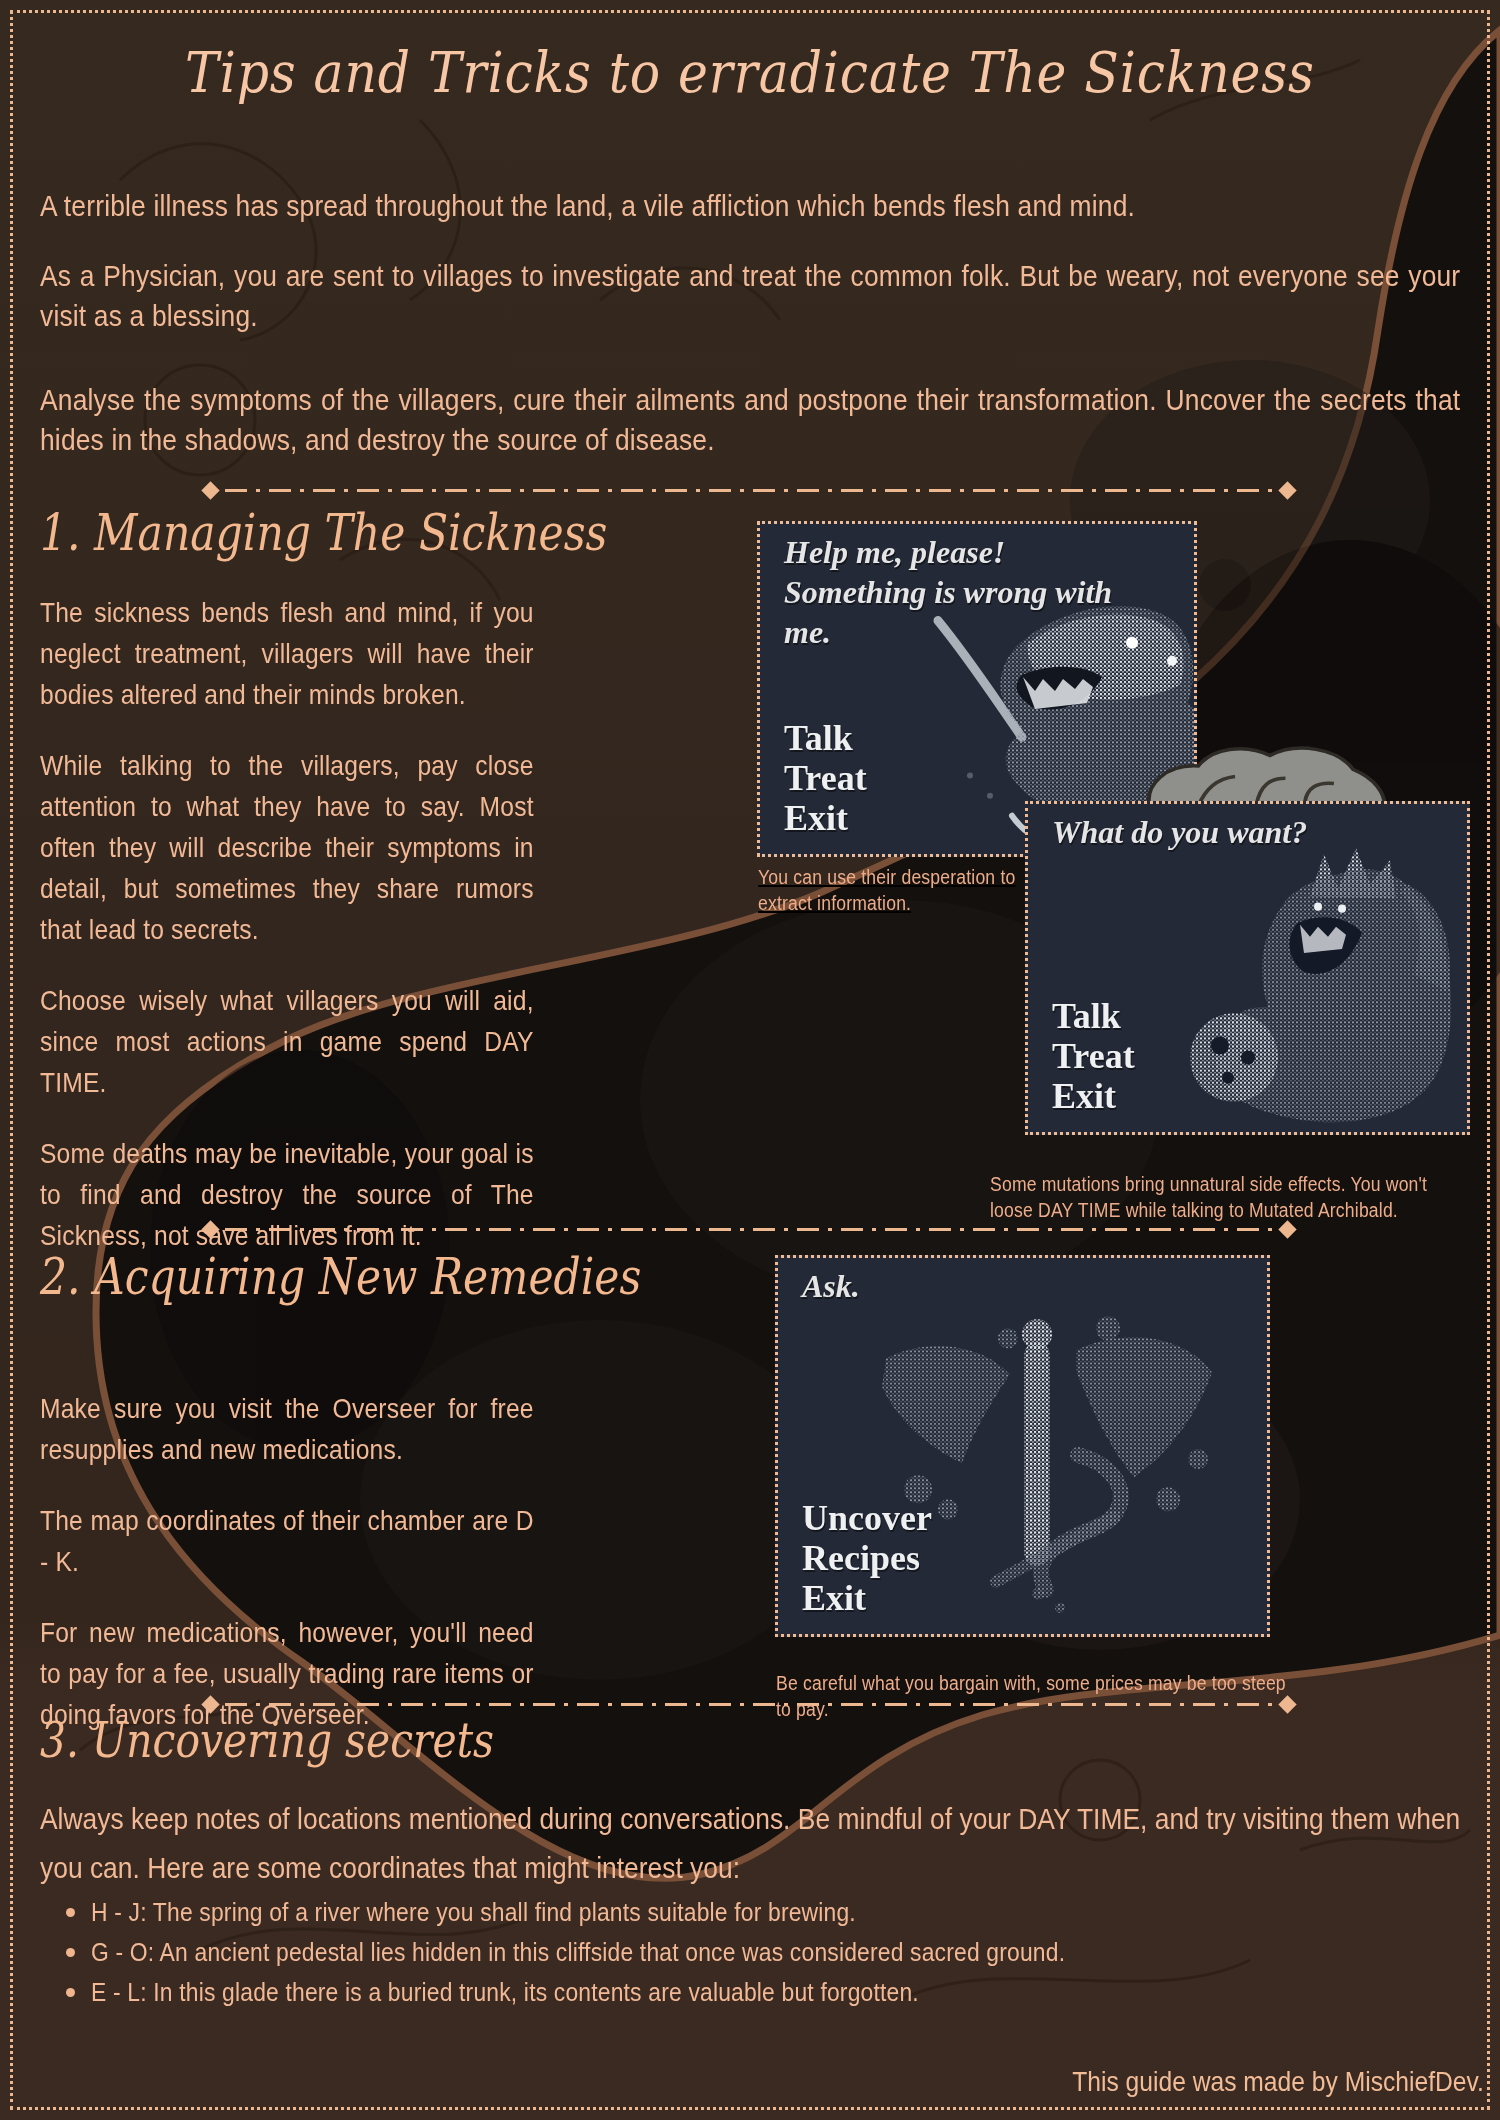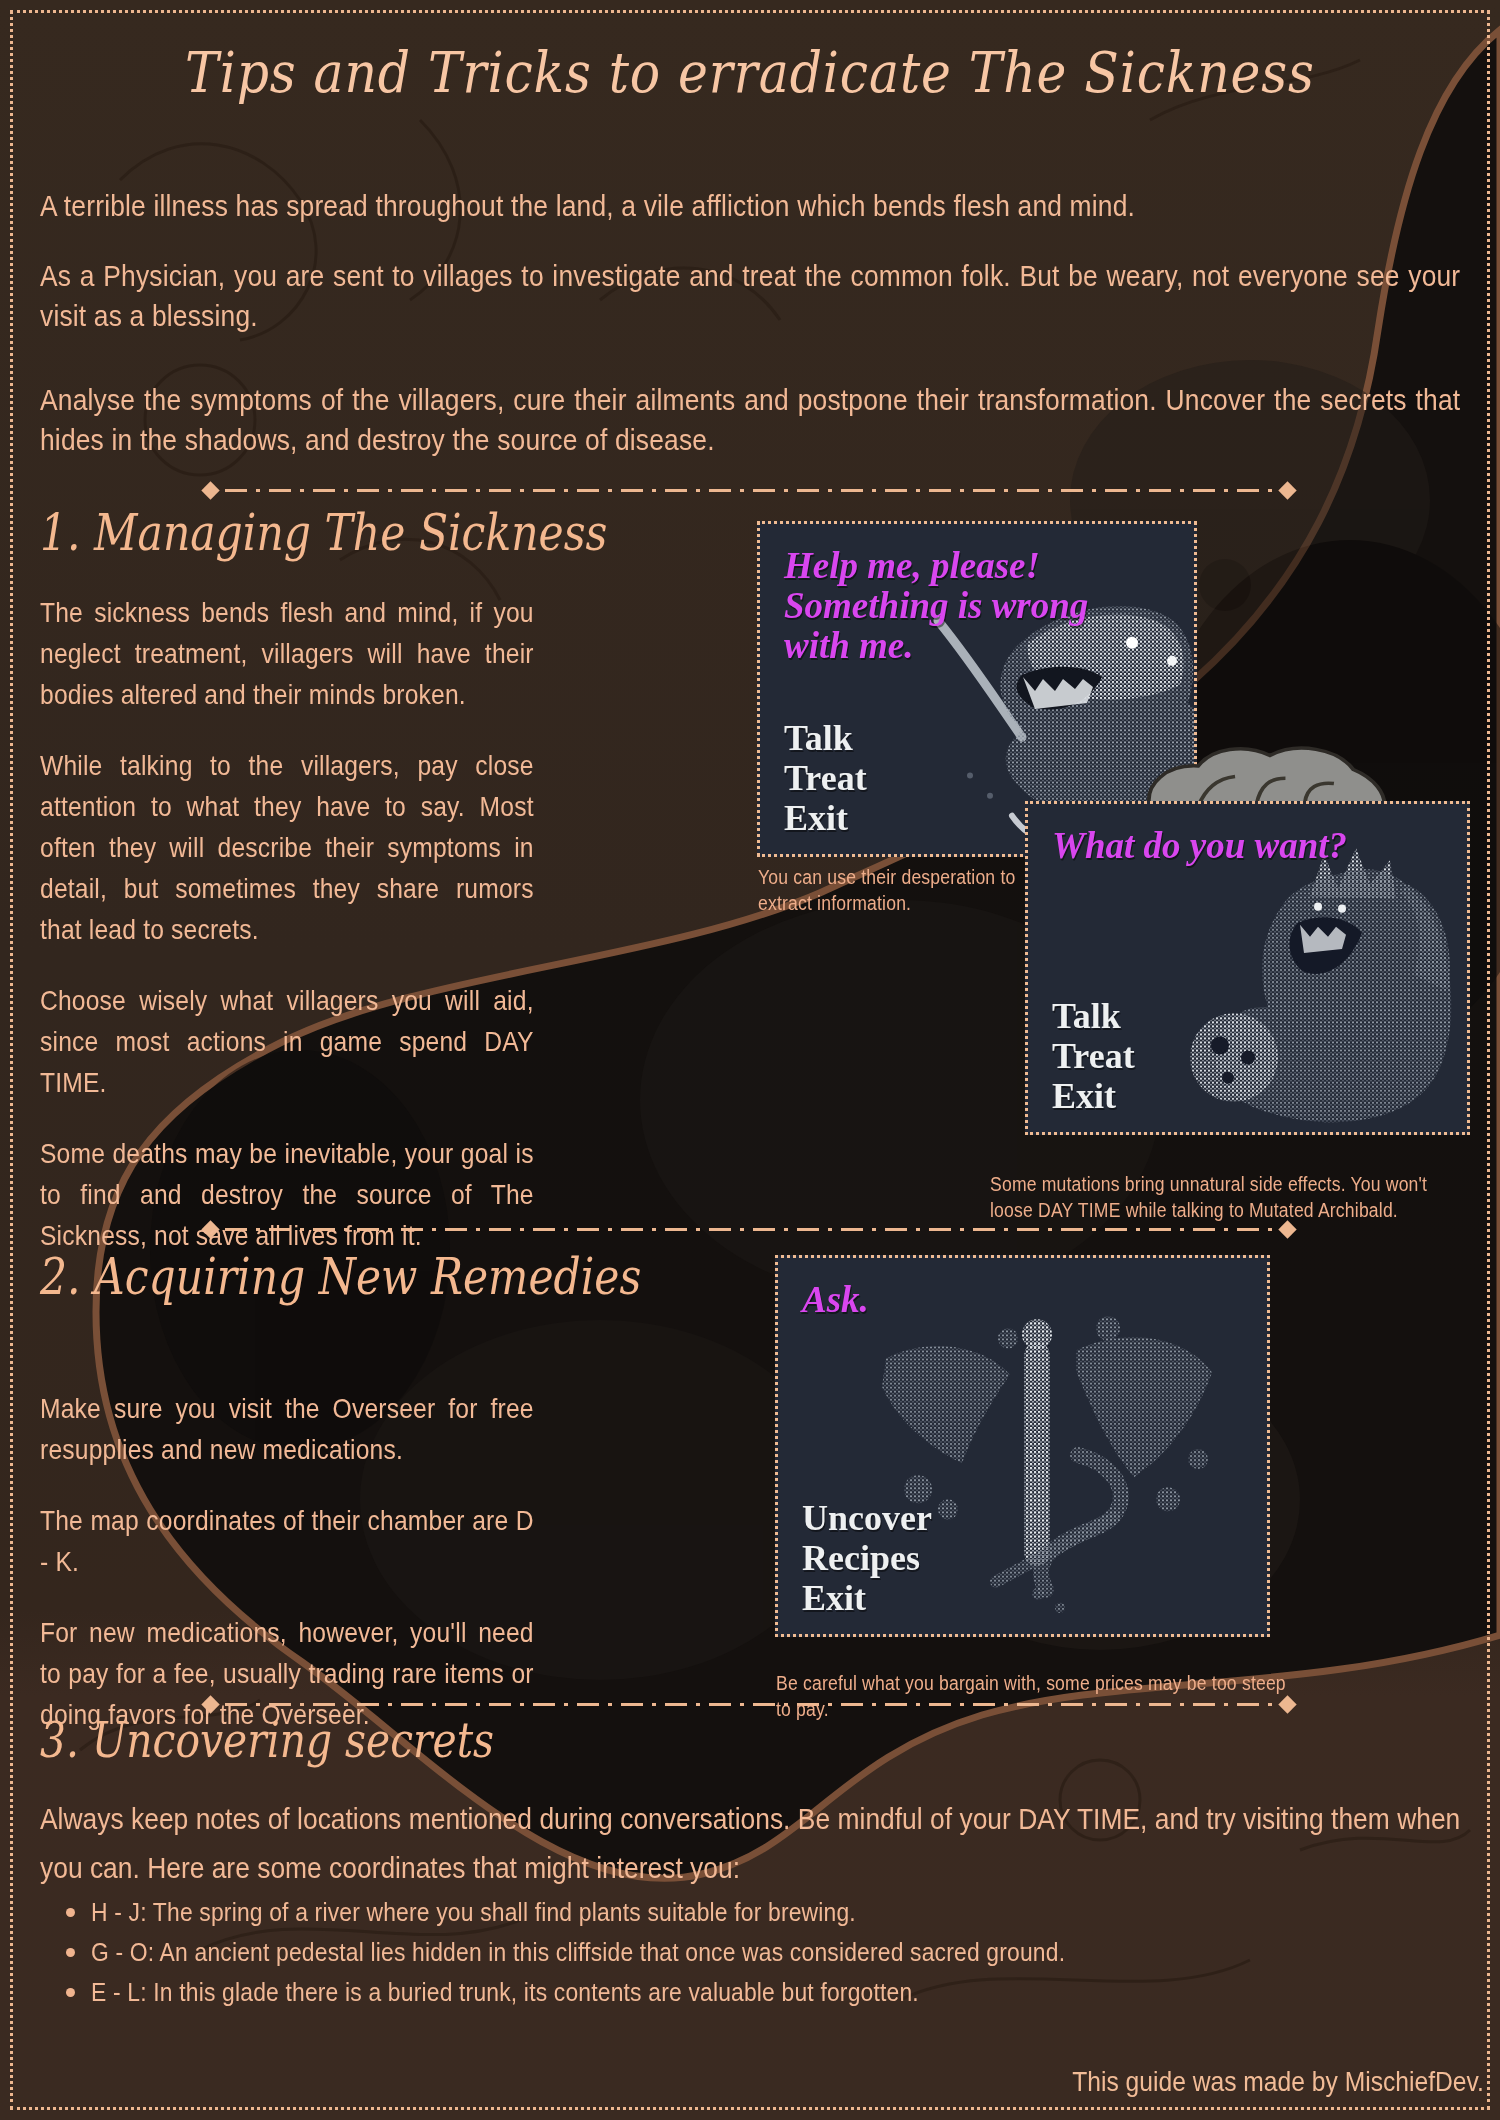--- a/index.html
+++ b/index.html
@@ -59,40 +59,40 @@
       #edb790 0 22px, rgba(0,0,0,0) 22px 31px,
       #edb790 31px 35px, rgba(0,0,0,0) 35px 44px);
   }
   .shot{
     position:absolute;background:#232936;border:3px dotted #f0bb92;
   }
   #shot1{left:757px;top:521px;width:434px;height:330px;z-index:4;}
   #shot2{left:1025px;top:801px;width:439px;height:328px;z-index:6;}
   #shot3{left:775px;top:1255px;width:489px;height:376px;z-index:4;}
   .shot-title{
-    position:absolute;left:24px;top:22px;z-index:2;
+    position:absolute;left:24px;top:8px;z-index:2;
     font-family:"Liberation Serif", serif;font-style:italic;font-weight:bold;
-    font-size:37px;line-height:40px;color:#d946ef;
+    font-size:32px;line-height:40px;color:#e5e5e5;
     text-shadow:1px 2px 0 rgba(0,0,0,0.45);
   }
   #shot1 .shot-title{width:352px;}
   #shot2 .shot-title{width:400px;}
   .shot-menu{
     position:absolute;left:24px;bottom:16px;z-index:2;
     font-family:"Liberation Serif", serif;font-weight:600;
     font-size:36px;line-height:40px;color:#eef0f1;
     text-shadow:1px 2px 0 rgba(0,0,0,0.45);
   }
   .shot-art{position:absolute;left:0;top:0;width:100%;height:100%;z-index:1;}
   .caption{position:absolute;z-index:3;}
   .caption p{
     transform:scaleX(0.88);transform-origin:0 0;
     font-size:20px;line-height:26px;color:#eead8a;margin:0;letter-spacing:0.2px;
   }
-  #cap1{left:758px;top:864px;width:286px;}
+  #cap1{left:758px;top:864px;width:286px;text-decoration:underline;}
   #cap1 p{width:325px;}
   #cap2{left:990px;top:1142px;width:449px;margin-top:29px;}
   #cap2 p{width:510px;}
   #cap3{left:776px;top:1646px;width:510px;margin-top:24px;}
   #cap3 p{width:580px;}
   .s3intro{position:absolute;left:40px;top:1794px;width:1420px;z-index:3;}
   .s3intro p{
     width:1614px;transform:scaleX(0.88);transform-origin:0 0;
     font-size:30px;line-height:49px;color:#f2b996;text-align:justify;margin:0;
   }

